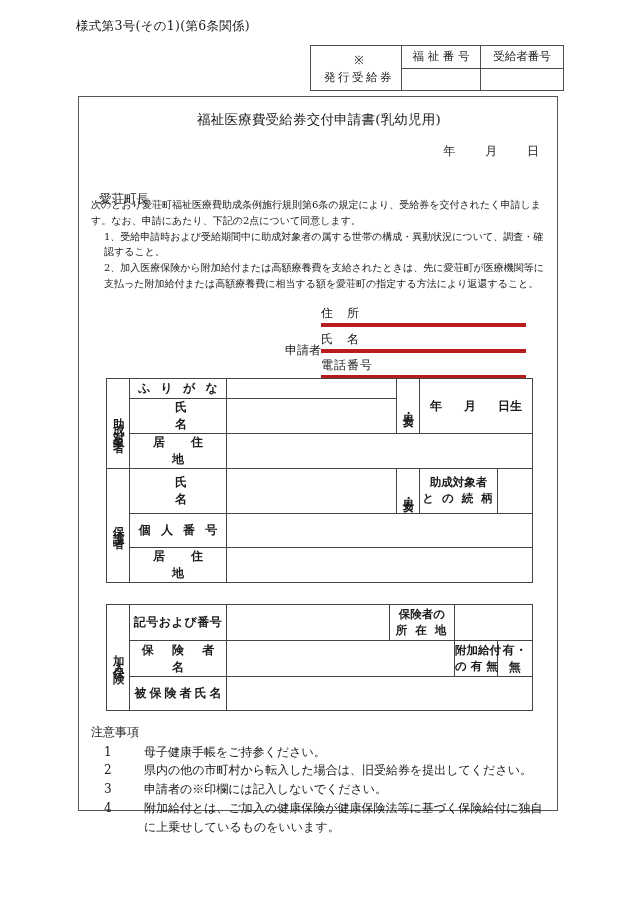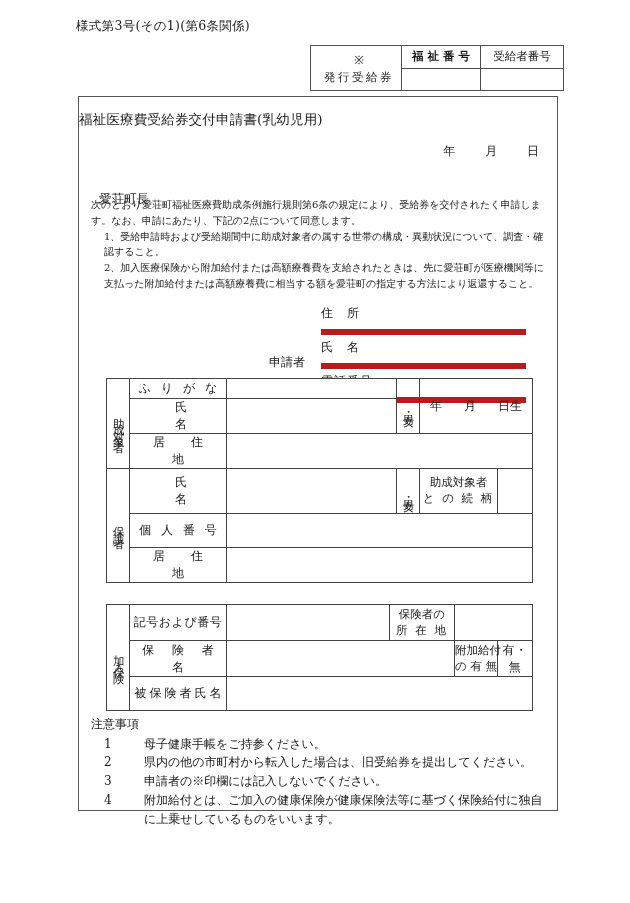--- a/index.html
+++ b/index.html
@@ -40,21 +40,21 @@
     border-collapse: collapse;
     font-size: 11.5px;
   }
   .issue-table td {
     border: 1px solid #4d4d4d;
     text-align: center;
     vertical-align: middle;
     padding: 0;
   }
   .issue-table .c1 { width: 84px; }
-  .issue-table .c2 { width: 78px; font-weight: bold; }
+  .issue-table .c2 { width: 78px; }
   .issue-table .c3 { width: 82px; }
   .issue-table .head-row td { height: 21px; }
   .issue-table .blank-row td { height: 21px; }
   .issue-left {
     height: 42px !important;
     line-height: 1.45;
     text-align: left;
     padding: 2px 0 0 6px !important;
     font-size: 11.5px;
   }
@@ -69,21 +69,21 @@
     height: 715px;
     border: 1px solid #555;
     box-sizing: border-box;
   }
 
   .doc-title {
     position: absolute;
     left: 0;
     top: 14px;
     width: 480px;
-    text-align: left;
+    text-align: center;
     font-size: 13.5px;
     letter-spacing: 0.2px;
   }
 
   .date-line {
     position: absolute;
     right: 18px;
     top: 46px;
     font-size: 12px;
   }
@@ -119,43 +119,44 @@
   .applicant {
     position: absolute;
     left: 190px;
     top: 208px;
     font-size: 12px;
     display: flex;
     align-items: center;
   }
   .applicant-label {
     width: 52px;
-    text-align: left;
+    text-align: right;
   }
   .applicant-fields {
     display: flex;
     flex-direction: column;
   }
   .app-field {
     width: 205px;
-    border-bottom: 6px solid #b91c1c;
-    padding-bottom: 7px;
+    border-bottom: 4px solid #b91c1c;
+    padding-bottom: 1px;
     margin-bottom: 4px;
     font-size: 12px;
     letter-spacing: 1px;
   }
   .app-field:last-child { margin-bottom: 16px; }
 
   
   .data-table {
     position: absolute;
     left: 27px;
     border-collapse: collapse;
     font-size: 12px;
     table-layout: fixed;
+    font-weight: bold;
   }
   .data-table td {
     border: 1px solid #444;
     padding: 0;
     vertical-align: middle;
   }
   .vlabel {
     width: 23px;
     text-align: center;
     font-size: 11.5px;
@@ -231,21 +232,21 @@
 
   
   .notes {
     position: absolute;
     left: 12px;
     top: 618px;
     width: 462px;
     font-size: 12px;
     line-height: 1.56;
   }
-  .notes-title { margin: 0 0 1px 0; }
+  .notes-title { margin: 8px 0 1px 0; }
   .note-item {
     margin: 0;
     padding-left: 53px;
     text-indent: -20px;
     white-space: normal;
   }
   .note-num { display: inline-block; width: 20px; }
 </style>
 </head>
 <body>

